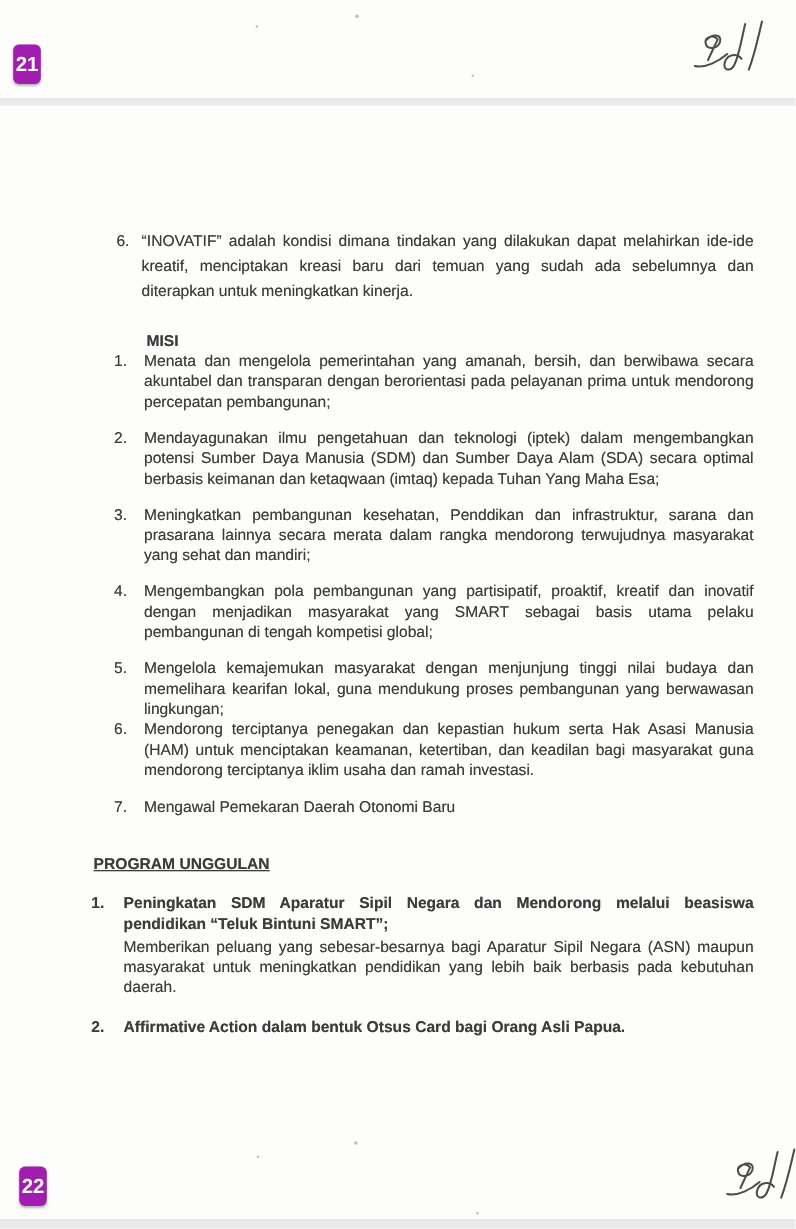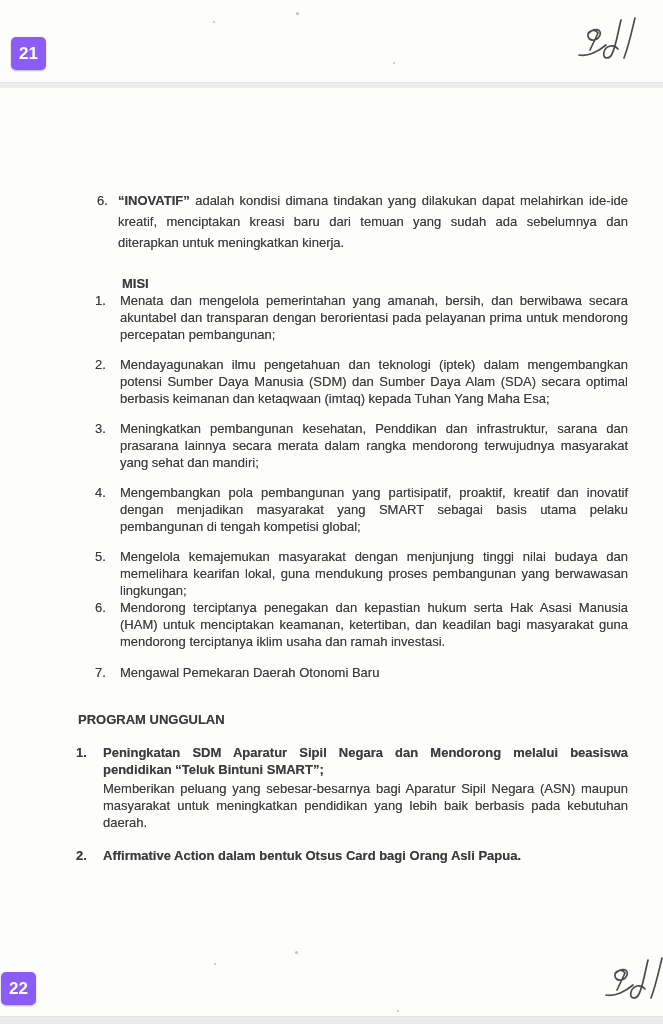--- a/index.html
+++ b/index.html
@@ -7,31 +7,31 @@
   body {
     position:relative;
     overflow:hidden;
     background:#fdfdfc;
     font-family:"Liberation Sans", sans-serif;
     color:#3c3c3c;
   }
   
   .page-badge {
     position:absolute;
-    width:35px; height:33px;
-    background:#8b5cf6;
+    width:23px; height:33px;
+    background:#a21caf;
     border-radius:5px;
     color:#ffffff;
     font-size:17px;
     font-weight:bold;
     display:flex; align-items:center; justify-content:center;
     box-shadow:0 1px 2px rgba(0,0,0,0.28);
   }
   #badge-top { left:11px; top:37px; }
-  #badge-bottom { left:1px; top:972px; }
+  #badge-bottom { left:16px; top:972px; }
   
   .separator {
     position:absolute; left:0; width:663px;
     background:#ebebeb;
     border-top:1px solid #e3e3e3;
   }
   #sep-top { top:82px; height:6px; }
   #sep-bottom { top:1016px; height:8px; }
   
   .sig { position:absolute; }
@@ -51,33 +51,33 @@
   }
   .row { display:flex; }
   .num { flex:0 0 auto; }
   
   #visi-item { line-height:21px; }
   #visi-item .num { width:44px; padding-left:23px; }
   
   .heading { font-weight:bold; text-align:left; margin-left:4px; }
   #misi-heading { margin-top:22px;padding-left:44px; }
   #misi-intro { margin-top:16px; margin-bottom:8px; margin-left:4px; }
-  #program-heading { margin-top:30px; }
+  #program-heading { margin-top:30px;text-decoration:underline; }
   
   .misi-row .num { width:46px; padding-left:21px; }
   .misi-row { margin-bottom:13px; }
   .misi-row.tight { margin-bottom:0; }
   .misi-row.last { margin-bottom:0; }
   #misi-item-7 { margin-top:14px; }
   
   .prog-row { margin-top:16px; }
   .prog-row .num { width:29px; padding-left:2px; font-weight:bold; }
   .prog-title { font-weight:bold; }
   .prog-desc { margin-top:2px; }
-  b, strong { font-weight:bold; }
+  b, strong { font-weight:normal; }
 </style>
 </head>
 <body>
 
 <div class="page-badge" id="badge-top">21</div>
 <div class="page-badge" id="badge-bottom">22</div>
 
 <div class="separator" id="sep-top"></div>
 <div class="separator" id="sep-bottom"></div>
 

